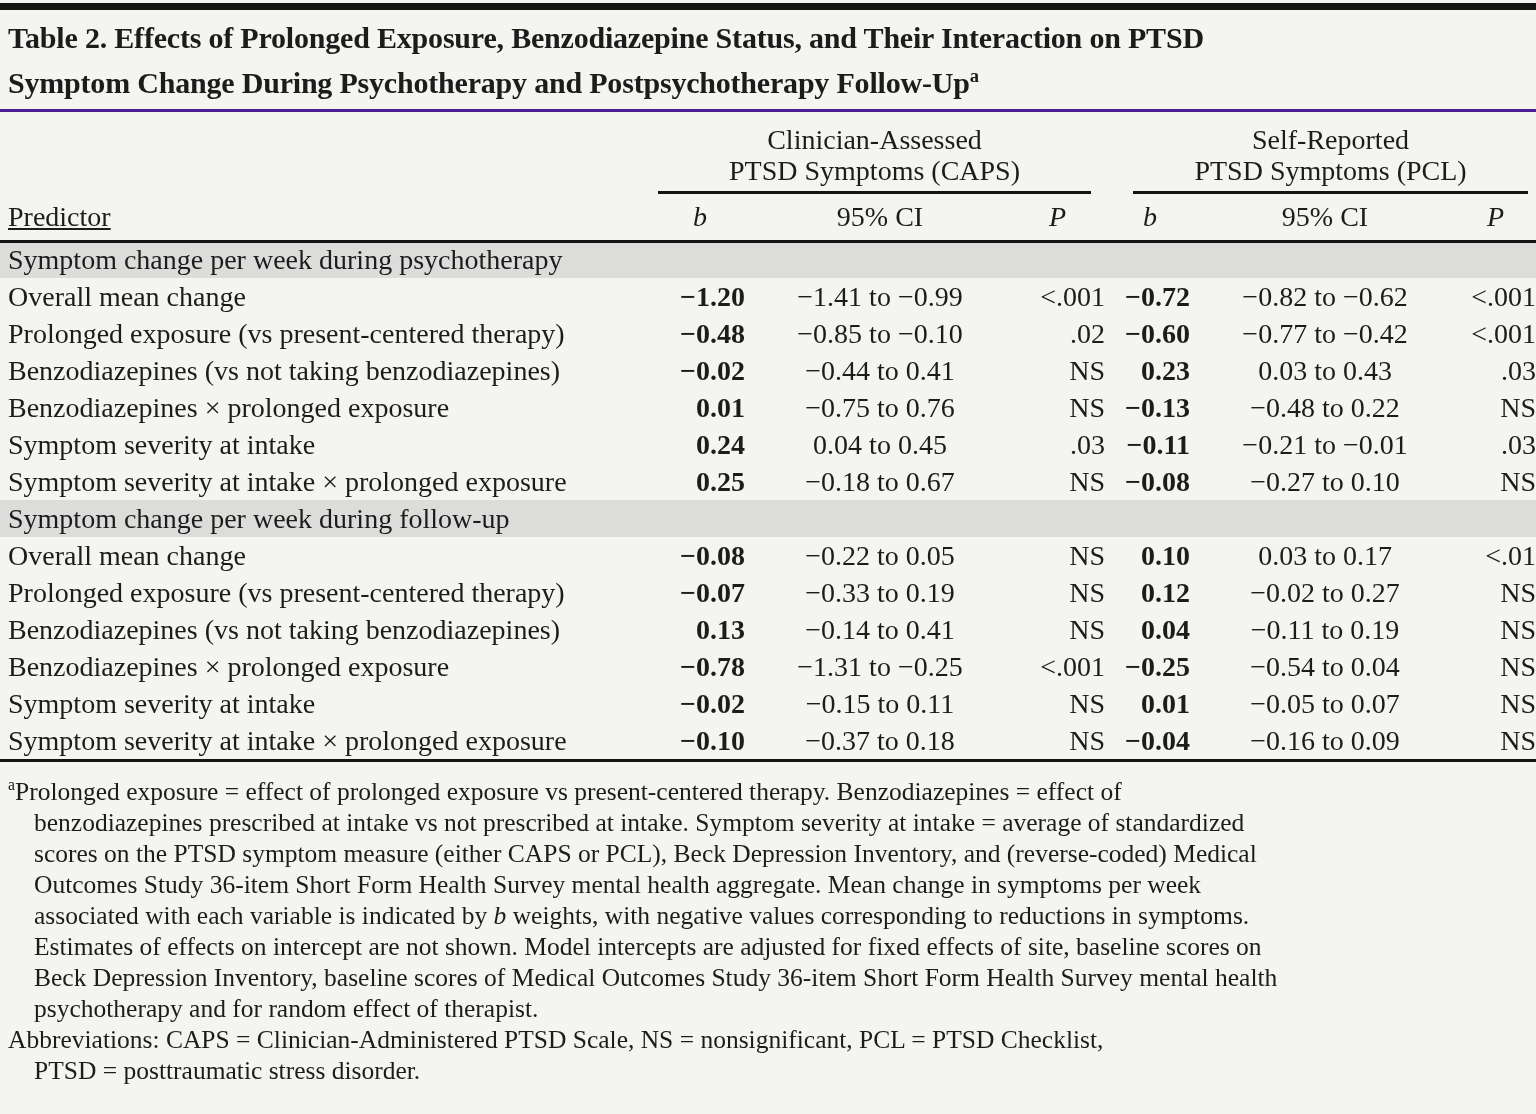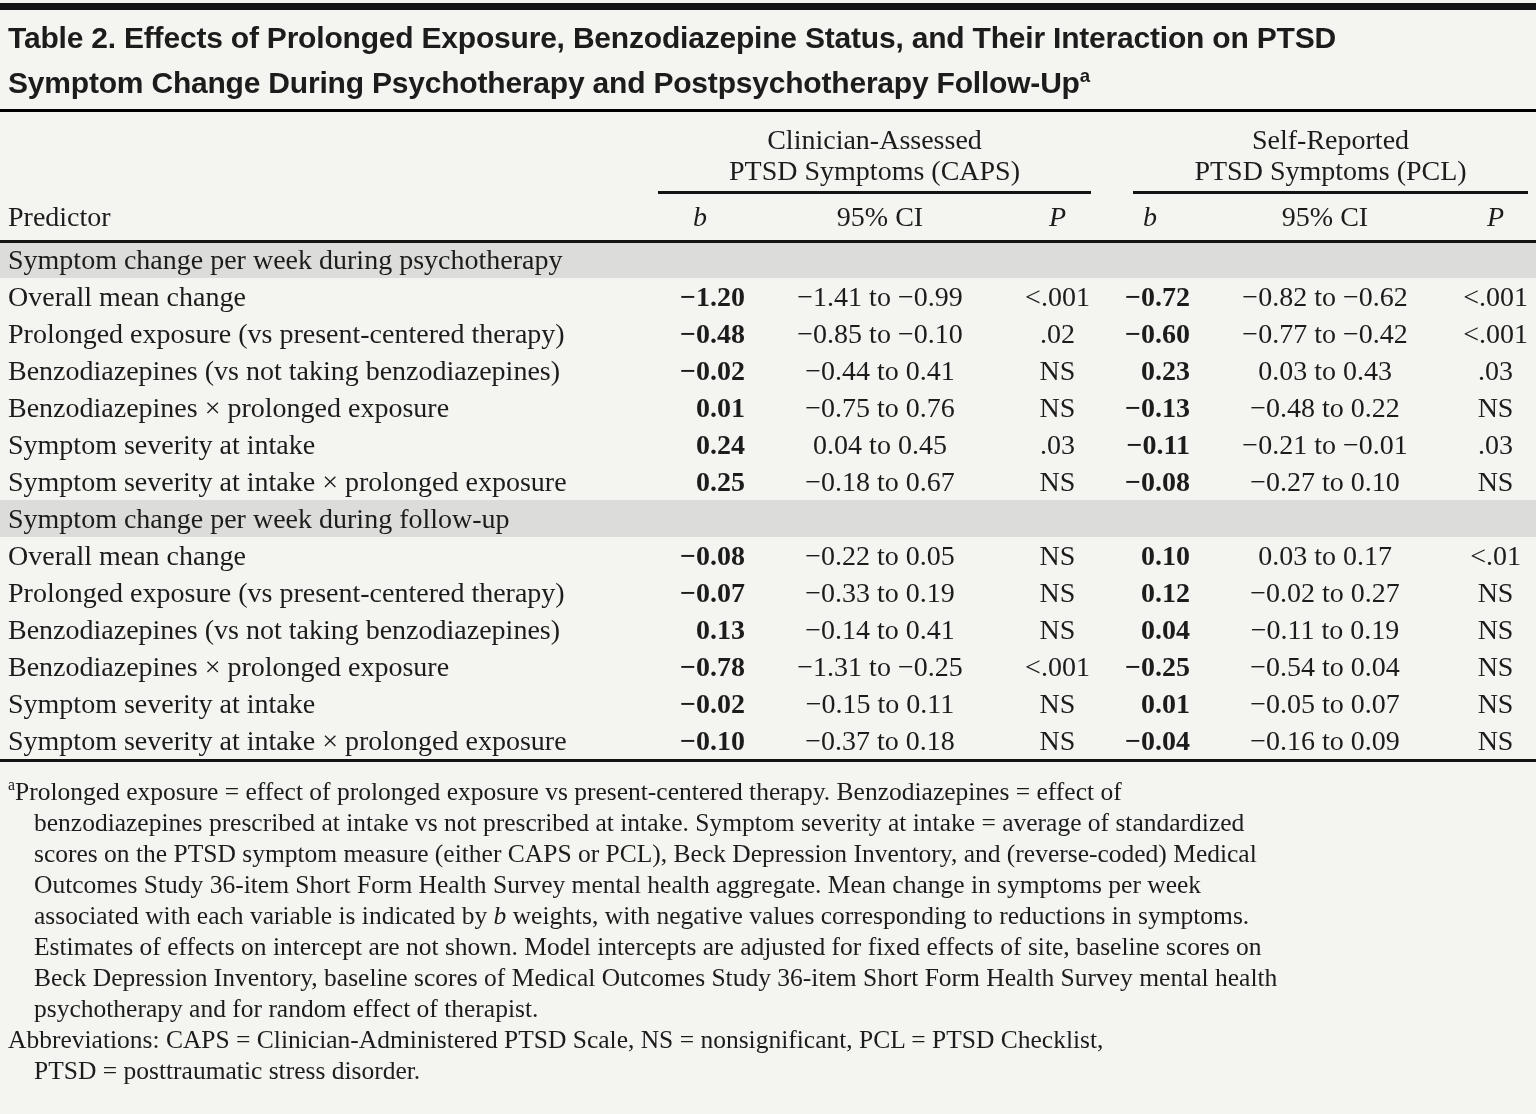--- a/index.html
+++ b/index.html
@@ -4,51 +4,51 @@
 <style>
   * { box-sizing: border-box; margin: 0; padding: 0; }
   html, body { width: 1536px; height: 1114px; overflow: hidden; }
   body {
     background: #f4f4f1;
     color: #1c1c1c;
     font-family: "Liberation Serif", serif;
   }
   .topbar { height: 7px; background: #141414; margin-top: 3px; }
   .title {
-    font-family: Liberation Sans, sans-serif;
+    font-family: Liberation Serif, serif;
     font-weight: 700;
     font-size: 30px;
     line-height: 38px;
     letter-spacing: -0.2px;
     padding: 9px 8px 7px 8px;
-    border-bottom: 3px solid #000000;
+    border-bottom: 3px solid #4c1d95;
     white-space: nowrap;
   }
   .title sup { font-size: 0.62em; }
   table { width: 1536px; border-collapse: collapse; table-layout: fixed; }
   col.c1 { width: 650px; }
   col.c2 { width: 100px; }
   col.c3 { width: 260px; }
   col.c4 { width: 95px; }
   col.c5 { width: 90px; }
   col.c6 { width: 260px; }
   col.c7 { width: 81px; }
   th { font-weight: normal; }
   .spanner-row th { font-size: 28px; line-height: 31px; vertical-align: bottom; padding-top: 12px; text-align: center; }
   .spanner-inner { padding-bottom: 5px; border-bottom: 3px solid #141414; }
   .spanner-caps .spanner-inner { margin: 0 14px 0 8px; }
   .spanner-pcl  .spanner-inner { margin: 0 8px 0 28px; }
   .colhead-row th { font-size: 28px; vertical-align: bottom; padding-bottom: 7px; border-bottom: 3px solid #141414; height: 47px; }
-  .predictor-head { text-align: left; padding-left: 8px; }
+  .predictor-head { text-align: left; padding-left: 8px; text-decoration: underline; }
   .i { font-style: italic; }
   td { font-size: 28px; height: 37px; white-space: nowrap; overflow: visible; }
   .c-pred { text-align: left; padding-left: 8px; margin-top: 28px; }
   .c-b   { text-align: right; padding-right: 5px; font-weight: bold; }
   .c-ci  { text-align: center; }
-  .c-p   { text-align: center; }
+  .c-p   { text-align: right; }
   .band td { background: #dcdcda; text-align: left; padding-left: 8px; margin-left: 38px; }
   .footnotes {
     border-top: 3px solid #141414;
     padding: 7px 0 0 8px;
     font-size: 25.5px;
     line-height: 31px;
   }
   .fn-line { white-space: nowrap; }
   .fn-indent { padding-left: 26px; }
   .footnotes sup { font-size: 0.62em; }

